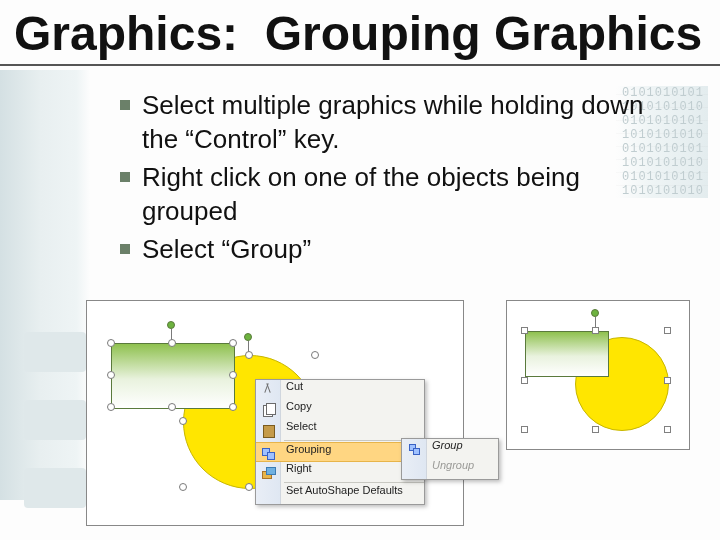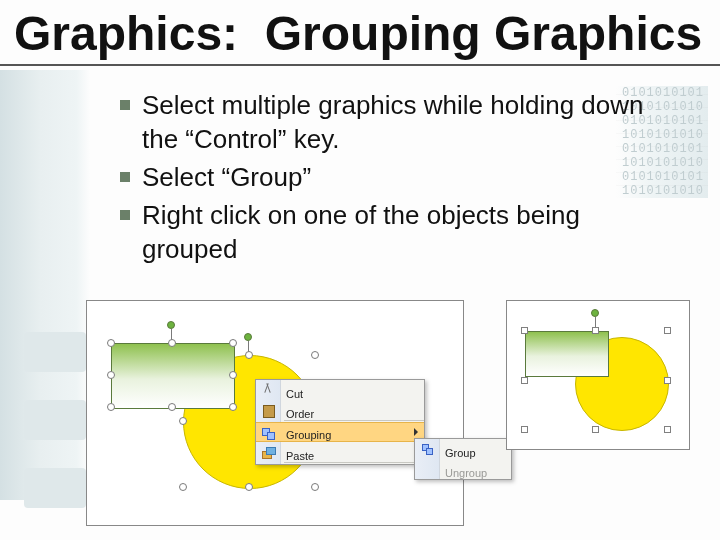--- a/index.html
+++ b/index.html
@@ -164,21 +164,21 @@
     position:absolute; left:0; top:0; bottom:0; width:24px;
     background: linear-gradient(90deg, #e9eef6 0%, #dfe7f2 100%);
     border-right: 1px solid #d0d6de;
   }
   .ctx-item {
     position: relative;
     height: 20px;
     padding-left: 30px;
     padding-right: 18px;
     display: flex;
-    align-items: flex-end;
+    align-items: flex-start;
     white-space: nowrap;
   }
   .ctx-item.hover {
     background: #ffd682;
     border-top: 1px solid #e7b44a;
     border-bottom: 1px solid #e7b44a;
     height: 18px;
   }
   .ctx-item.disabled { color: #9a9a97; }
   .ctx-sep {
@@ -261,25 +261,25 @@
   <div class="title">Graphics:  Grouping Graphics</div>
   <div class="title-rule"></div>
 
   <div class="body-list">
     <div class="body-item">
       <div class="bullet"></div>
       <div class="body-text">Select multiple graphics while holding down the “Control” key.</div>
     </div>
     <div class="body-item">
       <div class="bullet"></div>
-      <div class="body-text">Select “Group”</div>
+      <div class="body-text">Right click on one of the objects being grouped</div>
     </div>
     <div class="body-item">
       <div class="bullet"></div>
-      <div class="body-text">Right click on one of the objects being grouped</div>
+      <div class="body-text">Select “Group”</div>
     </div>
   </div>
 
   <div class="fig1">
     <div class="canvas">
 
       <div class="circle-shape" style="left:96px; top:54px; width:132px; height:132px;"></div>
 
       <div class="rot-stem" style="left:161px; top:40px;"></div>
       <div class="rot-handle" style="left:157px; top:32px;"></div>
@@ -308,45 +308,52 @@
       <div class="sel-handle" style="left:142px; top:102px;"></div>
 
       <div class="ctx-menu" style="left:168px; top:78px; width:168px;">
         <div class="icon-col"></div>
 
         <div class="ctx-item">
           <span class="ctx-icon icon-cut"></span>
           <span>Cut</span>
         </div>
         <div class="ctx-item">
+          <span class="ctx-icon icon-copy"></span>
+          <span>Copy</span>
+        </div>
+        <div class="ctx-item">
           <span class="ctx-icon icon-paste"></span>
-          <span>Order</span>
+          <span>Select</span>
         </div>
 
         <div class="ctx-sep"></div>
 
         <div class="ctx-item hover">
           <span class="ctx-icon icon-grouping"></span>
           <span>Grouping</span>
           <span class="ctx-sub-arrow"></span>
         </div>
         <div class="ctx-item">
           <span class="ctx-icon icon-order"></span>
-          <span>Paste</span>
+          <span>Right</span>
           <span class="ctx-sub-arrow"></span>
         </div>
 
         <div class="ctx-sep"></div>
 
+        <div class="ctx-item">
+          <span>Set AutoShape Defaults</span>
+        </div>
       </div>
 
     </div>
   </div>
 
-  <div class="ctx-menu" style="left:414px; top:438px; width:96px;">
+  <div class="ctx-menu" style="left:401px; top:438px; width:96px;font-style:italic;">
     <div class="icon-col"></div>
     <div class="ctx-item">
       <span class="ctx-icon icon-group"></span>
       <span>Group</span>
     </div>
     <div class="ctx-item disabled">
       <span>Ungroup</span>
     </div>
   </div>
 

